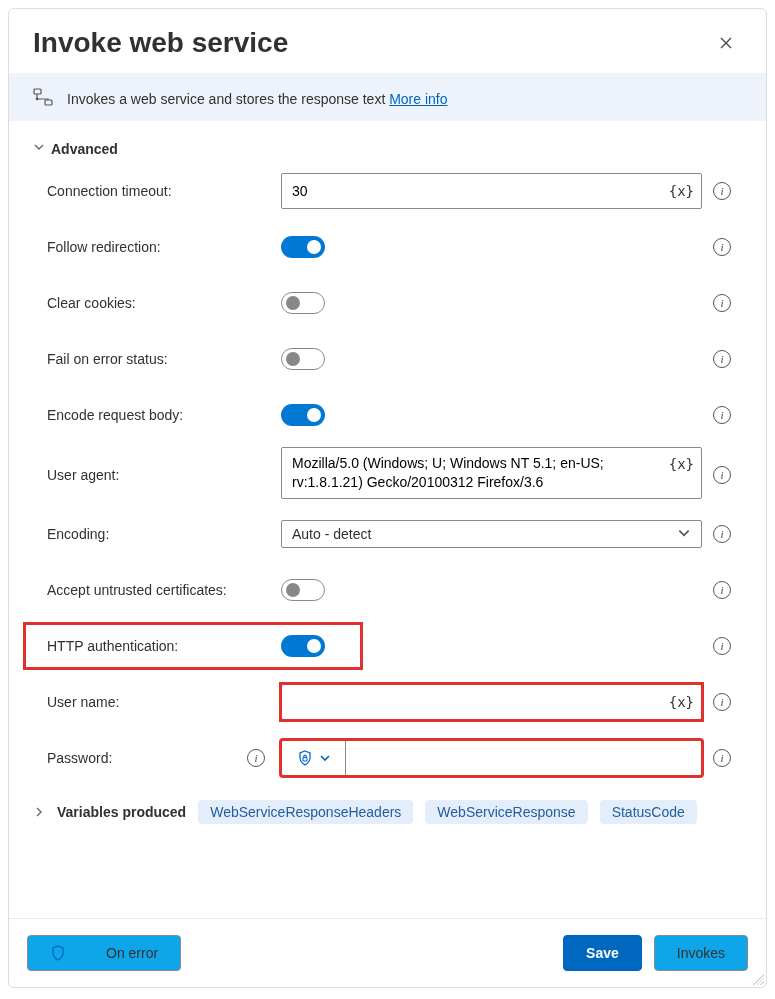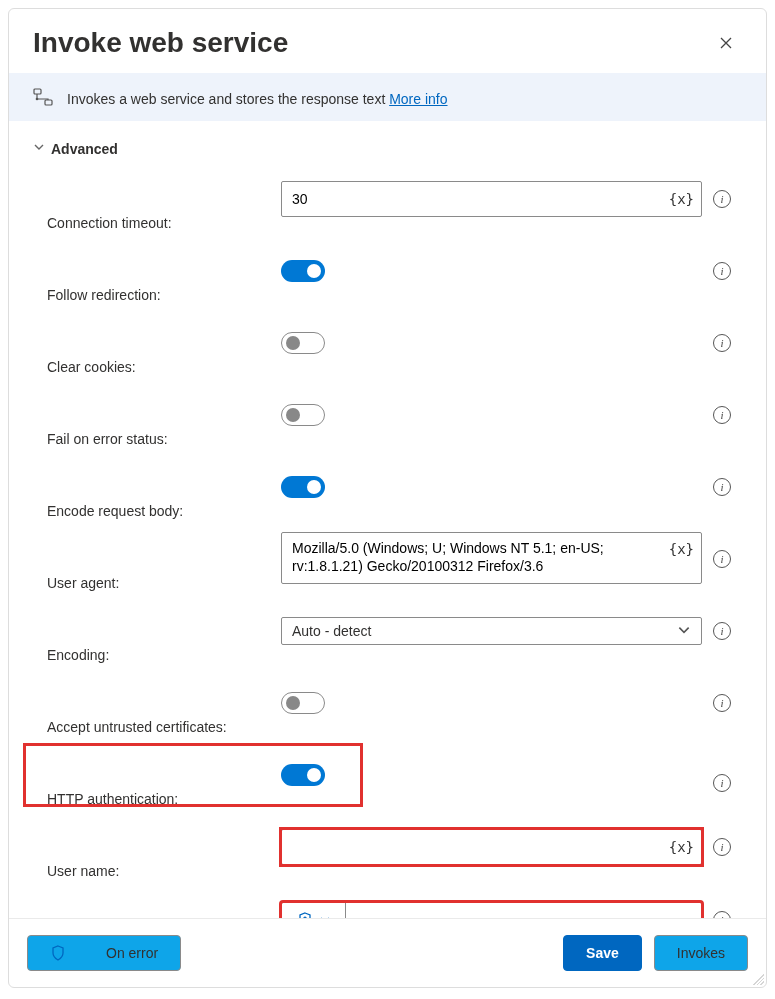--- a/index.html
+++ b/index.html
@@ -66,21 +66,20 @@
     display: flex;
     align-items: center;
     min-height: 56px;
     padding: 4px 0;
   }
   .label {
     width: 248px;
     flex: 0 0 248px;
     padding-left: 14px;
     color: #323130;
-    margin-top: 48px;
   }
   .control {
     flex: 1;
     display: flex;
     align-items: center;
   }
   .info-cell {
     width: 40px;
     flex: 0 0 40px;
     display: flex;
@@ -442,20 +441,31 @@
               </svg>
           </div>
           <input class="pw-input" type="password" value="" style="">
         </div>
       </div>
       <div class="info-cell">
           <span class="info-icon">i</span>
         </div>
     </div>
 
+    <div class="vars-row">
+      <span class="chev">
+        <svg viewBox="0 0 12 12" width="12" height="12">
+            <path d="M4 2 L8 6 L4 10" fill="none" stroke="#666" stroke-width="1.4"></path>
+          </svg>
+      </span>
+      <span style="font-weight:600;">Variables produced</span>
+      <span class="pill">WebServiceResponseHeaders</span>
+      <span class="pill">WebServiceResponse</span>
+      <span class="pill">StatusCode</span>
+    </div>
 
   </div>
 
   <div class="footer">
     <button class="btn btn-outline">
       <svg class="svgicon shield-svg" viewBox="0 0 16 16">
         <path d="M8 1 L13 3 V8 C13 11 10.5 13.5 8 15 C5.5 13.5 3 11 3 8 V3 Z" fill="none" stroke="currentColor" stroke-width="1.3"></path>
       </svg>
       <span>On error</span>
     </button>

